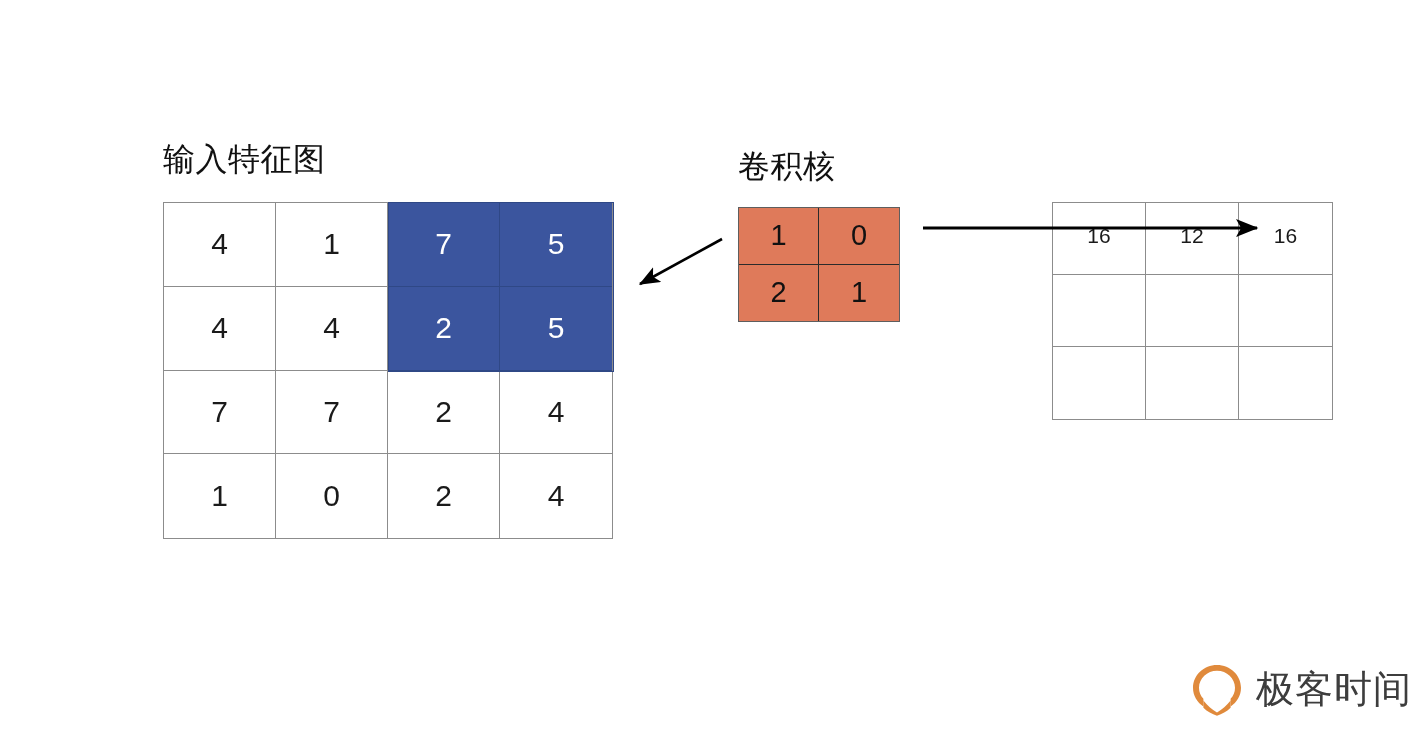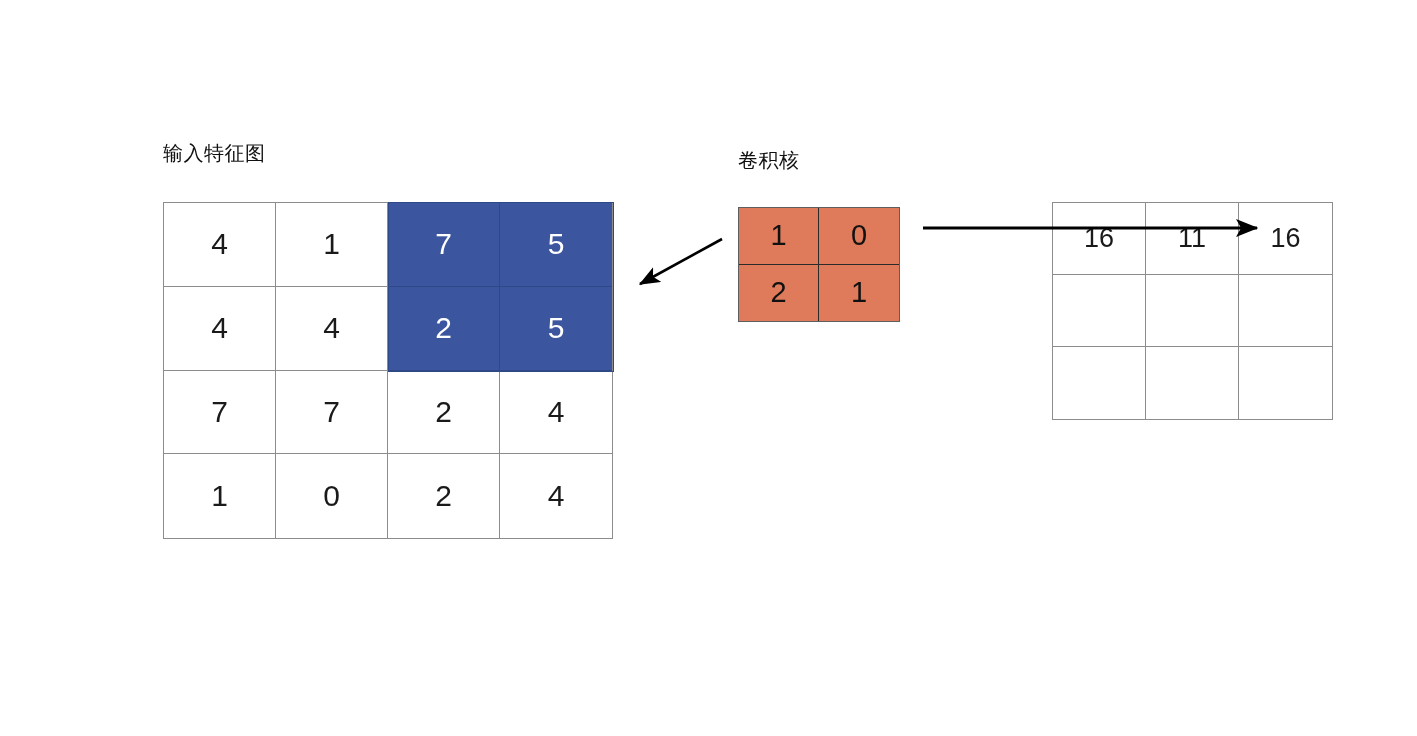--- a/index.html
+++ b/index.html
@@ -17,21 +17,21 @@
   }
 
   .canvas {
     position: absolute;
     inset: 0;
   }
 
   
   .section-title {
     position: absolute;
-    font-size: 20px;
+    font-size: 32px;
     line-height: 1;
     font-weight: 400;
     color: #111111;
     white-space: nowrap;
     letter-spacing: 0.5px;
   }
   #input-title { left: 163px; top: 143px; }
   #kernel-title { left: 738px; top: 150px; }
 
   
@@ -105,21 +105,21 @@
   #output-grid {
     left: 1052px;
     top: 202px;
     width: 281px;
     height: 218px;
     grid-template-columns: repeat(3, 1fr);
     grid-template-rows: repeat(3, 1fr);
     border: 1px solid #8c8c8c;
   }
   #output-grid .cell {
-    font-size: 27px;
+    font-size: 21px;
     align-items: flex-start;
     padding-top: 22px;
   }
 
   
   #arrow-layer {
     position: absolute;
     left: 0;
     top: 0;
     width: 1417px;
@@ -184,21 +184,21 @@
 
   <div class="grid" id="kernel-grid">
     <div class="cell">1</div>
     <div class="cell lastcol">0</div>
     <div class="cell lastrow">2</div>
     <div class="cell lastrow lastcol">1</div>
   </div>
 
   <div class="grid" id="output-grid">
     <div class="cell">16</div>
-    <div class="cell">11</div>
+    <div class="cell">12</div>
     <div class="cell lastcol">16</div>
 
     <div class="cell"></div>
     <div class="cell"></div>
     <div class="cell lastcol"></div>
 
     <div class="cell lastrow"></div>
     <div class="cell lastrow"></div>
     <div class="cell lastrow lastcol"></div>
   </div>
@@ -208,14 +208,28 @@
       <marker id="ah" markerWidth="9" markerHeight="9" refX="7.5" refY="3.2" orient="auto" markerUnits="strokeWidth">
         <path d="M0,0 L8,3.2 L0,6.4 L1.8,3.2 z" fill="#000000"></path>
       </marker>
     </defs>
 
     <line x1="722" y1="239" x2="640" y2="284" stroke="#000000" stroke-width="2.6" marker-end="url(#ah)"></line>
 
     <line x1="923" y1="228" x2="1257" y2="228" stroke="#000000" stroke-width="2.8" marker-end="url(#ah)"></line>
   </svg>
 
+  <div id="brand">
+    <svg id="brand-mark" viewBox="0 0 54 54">
+      <path d="M27 3 C13.7 3 3 13.2 3 25.8 C3 33.6 7.1 40.4 13.4 44.5
+               L13.4 36.8 C10.6 33.9 9 30.1 9 25.8 C9 16.4 17.1 8.8 27 8.8
+               C36.9 8.8 45 16.4 45 25.8 C45 30.1 43.4 33.9 40.6 36.8
+               L40.6 44.5 C46.9 40.4 51 33.6 51 25.8 C51 13.2 40.3 3 27 3 Z" fill="#e08a3c"></path>
+      <path d="M13.4 38.5 C17.3 43.6 21.8 47.3 27 50.6 C32.2 47.3 36.7 43.6 40.6 38.5
+               L40.6 45.8 C36.6 49.6 32.1 52.2 27 53.8 C21.9 52.2 17.4 49.6 13.4 45.8 Z" fill="#e08a3c"></path>
+      <path d="M23.5 18.5 L30.8 18.5 L30.8 35.5 L26.2 35.5 L26.2 24.5
+               L21.2 31.5 L18.6 27.8 Z" fill="#ffffff"></path>
+      <path d="M18.2 26.5 L23.6 19.2 L27.4 22.1 L22.0 29.4 Z" fill="#ffffff"></path>
+    </svg>
+    <div id="brand-text">极客时间</div>
+  </div>
 
 </div>
 
 </body></html>

